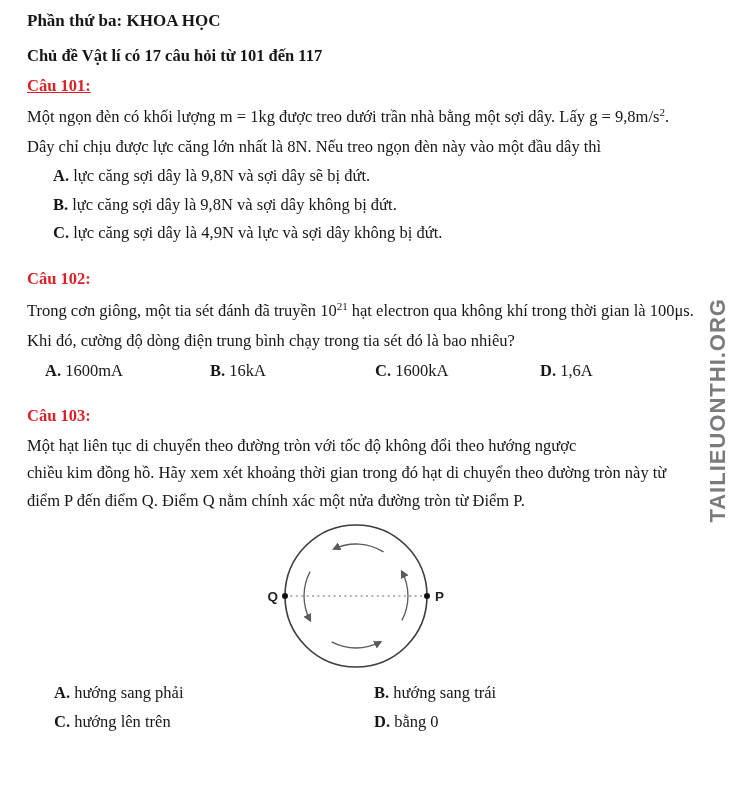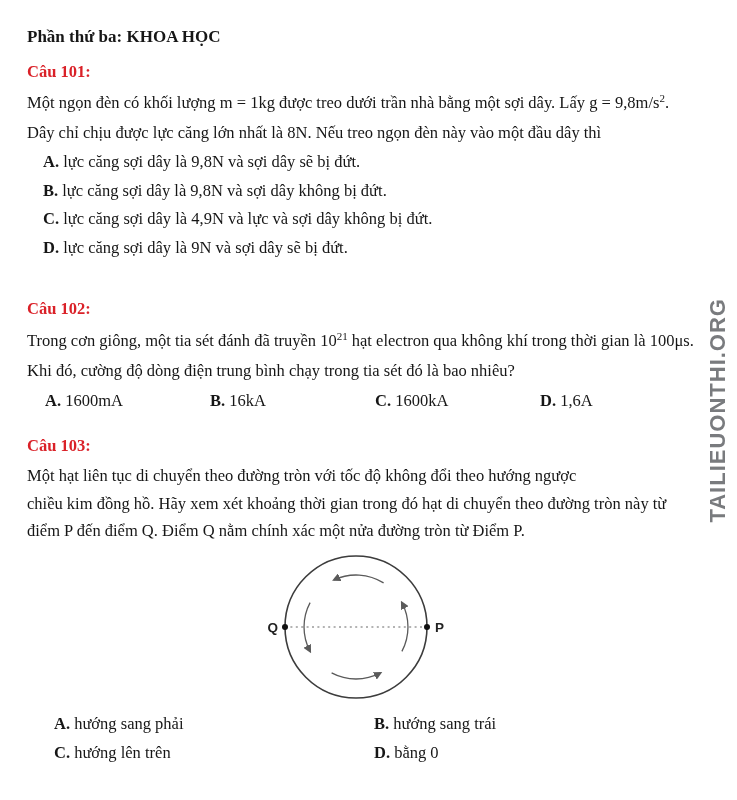--- a/index.html
+++ b/index.html
@@ -4,35 +4,35 @@
 <style>
   * { margin:0; padding:0; box-sizing:border-box; }
   html,body { background:#ffffff; }
   body {
     width:737px; height:800px; overflow:hidden;
     font-family:"Liberation Serif", serif;
     color:#161616;
   }
   .page {
     position:relative; width:737px; height:696px;
-    padding:26px 30px 0 27px;
+    padding:10px 30px 0 27px;
     font-size:16.5px;
   }
   .part-title   { font-weight:bold; font-size:17px;  line-height:22px; margin-bottom:13px; }
   .topic-title  { font-weight:bold; font-size:16.5px; line-height:22px; margin-bottom:8px; }
   .q-head       { color:var(--heading-red,#da2128); font-weight:bold; font-size:16.5px; line-height:21px; }
-  .q101 .q-head { margin-bottom:6px; }
+  .q101 .q-head { margin-bottom:6px;text-decoration:underline; }
   .q102 .q-head { margin-bottom:7px; }
   .q103 .q-head { margin-bottom:6px; }
   .body-line    { line-height:30px; white-space:nowrap; }
   .q103 .body-line { line-height:27.5px; }
   sup.exp       { font-size:11px; line-height:0; }
-  .opt          { line-height:28.5px; margin-left:16px; white-space:nowrap; }
+  .opt          { line-height:28.5px; margin-left:26px; white-space:nowrap; }
   .opt-label    { font-weight:bold; }
-  .q102         { margin-top:36px; }
+  .q102         { margin-top:20px; }
   .q103         { margin-top:20px; }
   .opts-inline  { display:flex; margin-left:18px; line-height:29px; }
   .opts-inline .opt-cell { width:165px; white-space:nowrap; }
   .diagram-wrap { margin-left:222px; margin-top:3px; width:214px; height:158px; }
   .q103-question{ margin-top:5px; line-height:24px; }
   .opts-grid    { margin-left:27px; margin-top:3px; display:grid; grid-template-columns:320px auto; }
   .opts-grid .opt-cell { line-height:29px; white-space:nowrap; }
   .watermark-box{
     position:absolute; right:3px; top:289px; height:242px; width:32px;
     display:flex; align-items:center; justify-content:center;
@@ -45,31 +45,31 @@
     white-space:nowrap;
   }
   .diagram-label { font-family:"Liberation Sans", sans-serif; font-size:13.5px; font-weight:600; fill:#222; }
 </style>
 </head>
 <body>
 
 <div class="page">
 
   <div class="part-title">Phần thứ ba: KHOA HỌC</div>
+  <div class="topic-title">Chủ đề Vật lí có 17 câu hỏi từ 101 đến 117</div>
 
   <section class="q101">
     <div class="q-head">Câu 101:</div>
     <div class="body-line">
       <span>Một ngọn đèn có khối lượng m = 1kg được treo dưới trần nhà bằng một sợi dây. Lấy g = 9,8m/s</span><sup class="exp">2</sup><span>.</span>
     </div>
     <div class="body-line">Dây chỉ chịu được lực căng lớn nhất là 8N. Nếu treo ngọn đèn này vào một đầu dây thì</div>
     <div class="opt"><span class="opt-label">A.</span><span> lực căng sợi dây là 9,8N và sợi dây sẽ bị đứt.</span></div>
     <div class="opt"><span class="opt-label">B.</span><span> lực căng sợi dây là 9,8N và sợi dây không bị đứt.</span></div>
     <div class="opt"><span class="opt-label">C.</span><span> lực căng sợi dây là 4,9N và lực và sợi dây không bị đứt.</span></div>
-    <div class="opt"><span class="opt-label">D.</span><span> lực căng sợi dây là 9N và sợi dây sẽ bị đứt.</span></div>
   </section>
 
   <section class="q102">
     <div class="q-head">Câu 102:</div>
     <div class="body-line">
       <span>Trong cơn giông, một tia sét đánh đã truyền 10</span><sup class="exp">21</sup><span> hạt electron qua không khí trong thời gian là 100μs.</span>
     </div>
     <div class="body-line">Khi đó, cường độ dòng điện trung bình chạy trong tia sét đó là bao nhiêu?</div>
     <div class="opts-inline">
       <div class="opt-cell"><span class="opt-label">A.</span><span> 1600mA</span></div>

